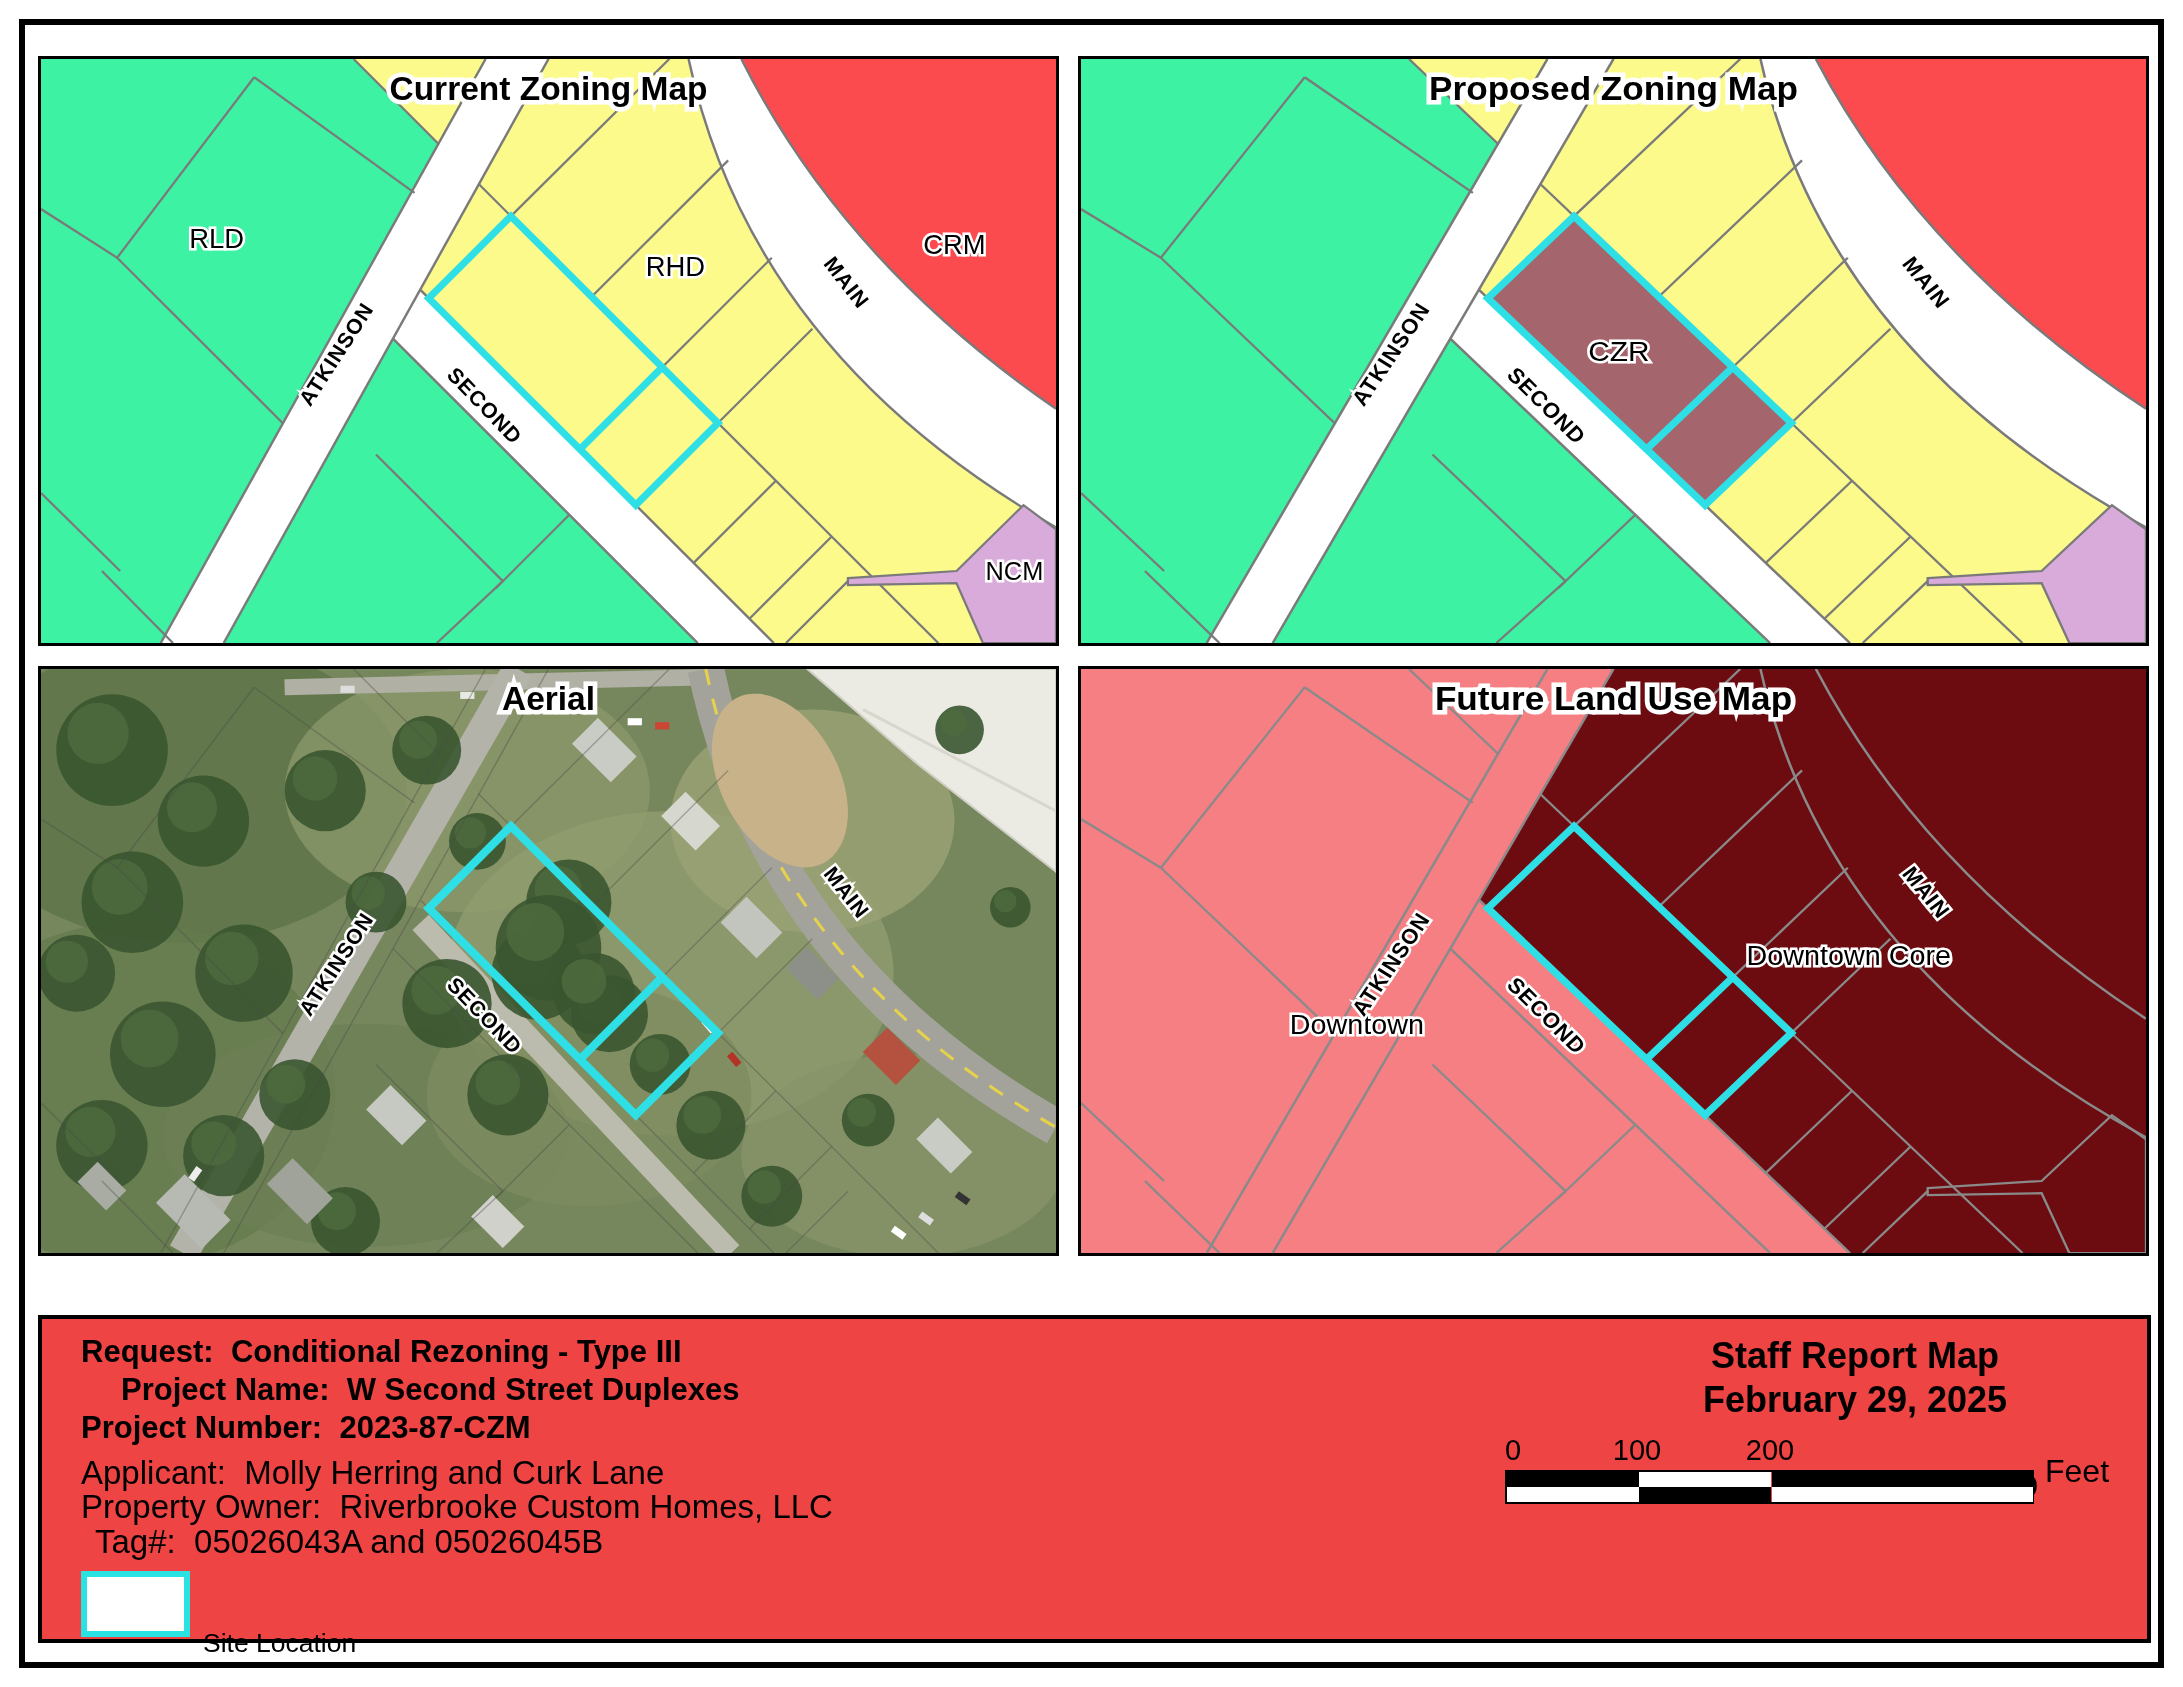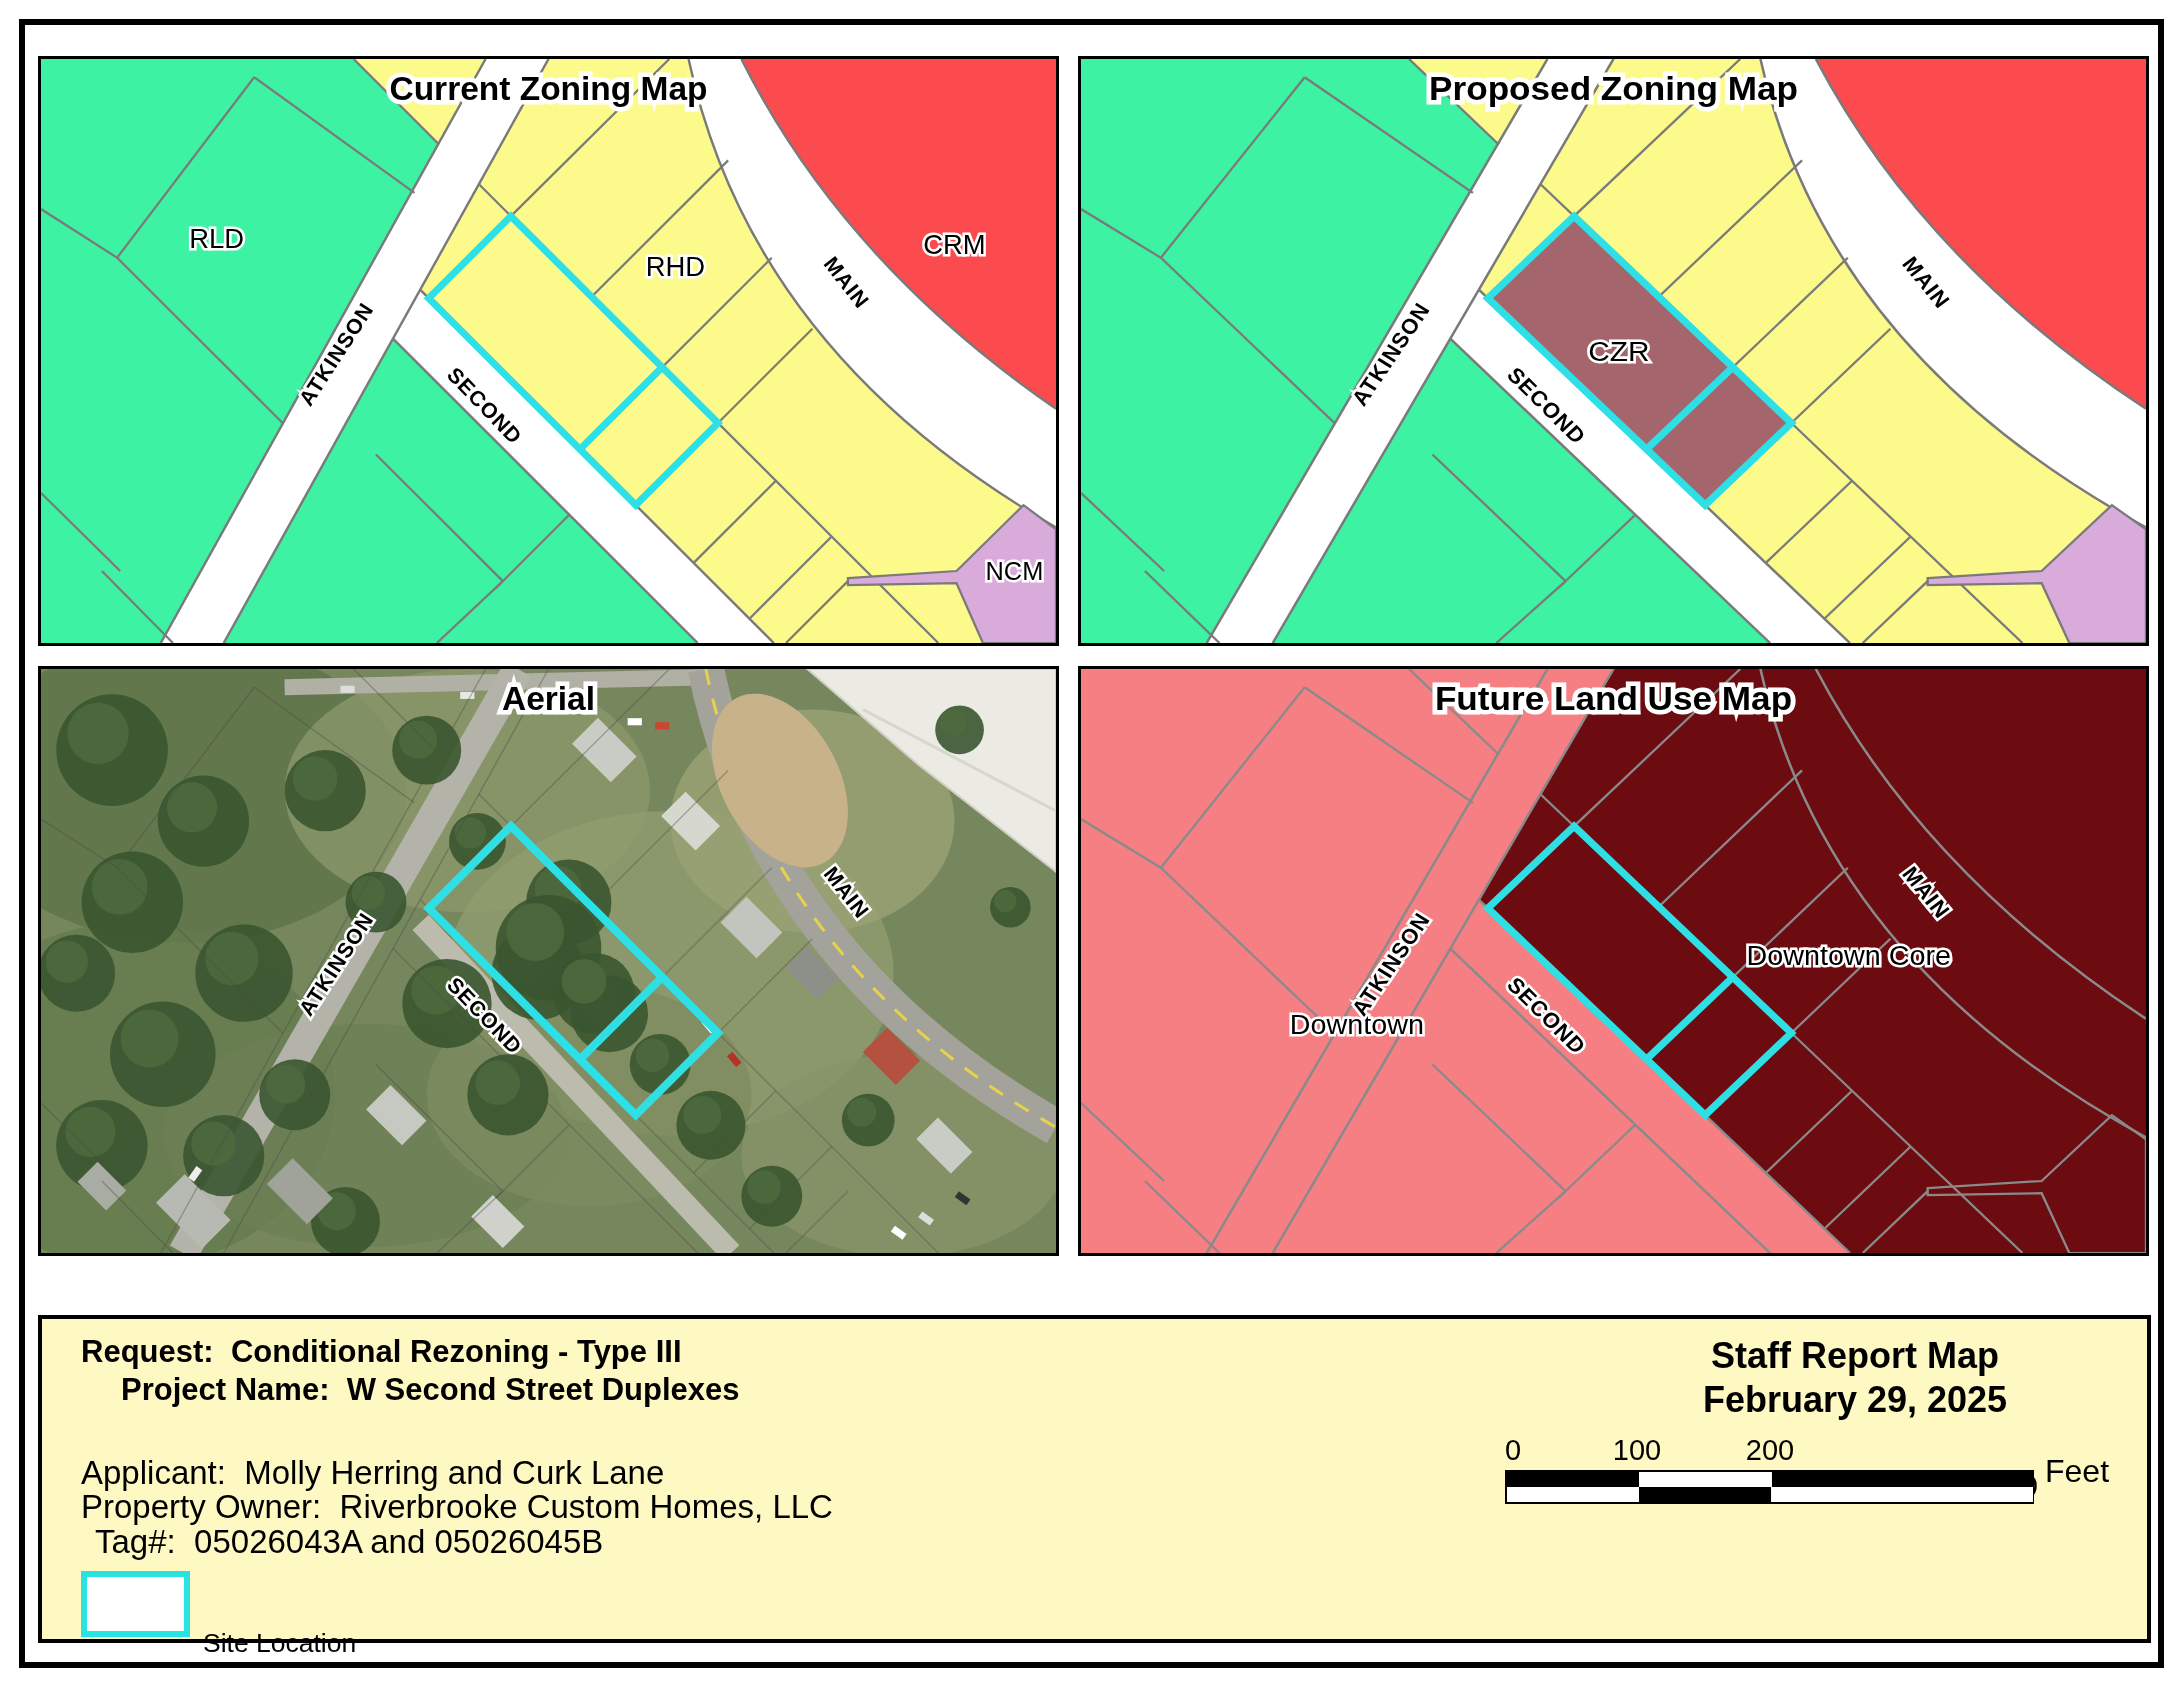--- a/index.html
+++ b/index.html
@@ -5,21 +5,21 @@
   html,body{margin:0;padding:0;background:#fff;}
   #page{position:relative;width:2183px;height:1687px;background:#fff;overflow:hidden;
         font-family:"Liberation Sans",sans-serif;}
   #frame{position:absolute;left:18.5px;top:18.5px;width:2133px;height:1637px;border:6.6px solid #000;}
   .panel{position:absolute;border:3.3px solid #000;background:#fff;}
   .panel svg{position:absolute;left:0;top:0;width:100%;height:100%;}
   #panel-current{left:38px;top:56px;width:1015px;height:584px;}
   #panel-proposed{left:1078px;top:56px;width:1065px;height:584px;}
   #panel-aerial{left:38px;top:666px;width:1015px;height:584px;}
   #panel-flu{left:1078px;top:666px;width:1065px;height:584px;}
-  #strip{position:absolute;left:38px;top:1315px;width:2105px;height:320px;border:4px solid #000;background:#fef9c3;}
+  #strip{position:absolute;left:38px;top:1315px;width:2105px;height:320px;border:4px solid #000;background:#ef4444;}
   .abs{position:absolute;}
   .boldline{font-weight:bold;font-size:31px;color:#000;white-space:nowrap;}
   .regline{font-size:33px;color:#000;white-space:nowrap;text-align:right;}
   #legend-swatch{position:absolute;left:39px;top:252px;width:97px;height:54px;background:#fff;border:6px solid #29E2E2;}
   #legend-label{position:absolute;left:161px;top:263px;font-size:26.5px;color:#000;margin-top:46px;}
   #titleblock{position:absolute;left:1555px;top:15px;width:516px;text-align:center;color:#000;}
   #titleblock .t1{font-weight:bold;font-size:36px;line-height:44px;}
   #scalebar{position:absolute;left:1463px;top:115px;width:662px;color:#000;}
   .tickrow{position:relative;height:33px;font-size:29px;}
   .tick{position:absolute;top:0;}
@@ -289,20 +289,21 @@
         <text x="0" y="0" transform="translate(432,347) rotate(46)" text-anchor="middle" font-family="Liberation Sans, sans-serif" font-size="21" fill="#000" stroke="#fff" stroke-width="5" style="paint-order:stroke" font-weight="bold" letter-spacing="1">SECOND</text>
         <text x="0" y="0" transform="translate(788,225) rotate(52)" text-anchor="middle" font-family="Liberation Sans, sans-serif" font-size="21" fill="#000" stroke="#fff" stroke-width="5" style="paint-order:stroke" font-weight="bold" letter-spacing="1">MAIN</text>
         <text x="0" y="0" transform="translate(500,40)" text-anchor="middle" font-family="Liberation Sans, sans-serif" font-size="33" fill="#000" stroke="#fff" stroke-width="9" style="paint-order:stroke" font-weight="bold" letter-spacing="0">Future Land Use Map</text>
       </svg>
     </div>
 
   <div id="strip">
 
     <div class="abs boldline" style="left:39px;top:14.6px;"><span>Request:</span>&nbsp;&nbsp;<span>Conditional Rezoning - Type III</span></div>
     <div class="abs boldline" style="left:39px;top:53px;margin-left:40px;"><span>Project Name:</span>&nbsp;&nbsp;<span>W Second Street Duplexes</span></div>
+    <div class="abs boldline" style="left:39px;top:91px;"><span>Project Number:</span>&nbsp;&nbsp;<span>2023-87-CZM</span></div>
     <div class="abs regline" style="left:39px;top:135px;"><span>Applicant:</span>&nbsp;&nbsp;<span>Molly Herring and Curk Lane</span></div>
     <div class="abs regline" style="left:39px;top:169px;"><span>Property Owner:</span>&nbsp;&nbsp;<span>Riverbrooke Custom Homes, LLC</span></div>
     <div class="abs regline" style="left:39px;top:204px;margin-left:14px;"><span>Tag#:</span>&nbsp;&nbsp;<span>05026043A and 05026045B</span></div>
 
     <div id="legend-swatch"></div>
     <div id="legend-label">Site Location</div>
 
     <div id="titleblock">
       <div class="t1">Staff Report Map</div>
       <div class="t1">February 29, 2025</div>

